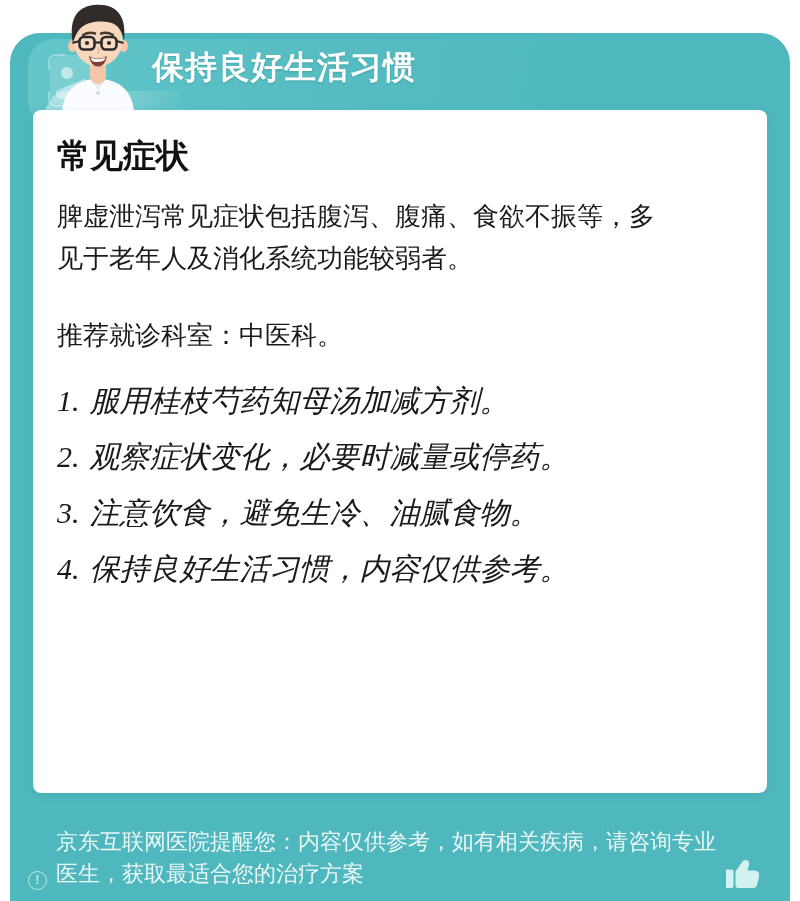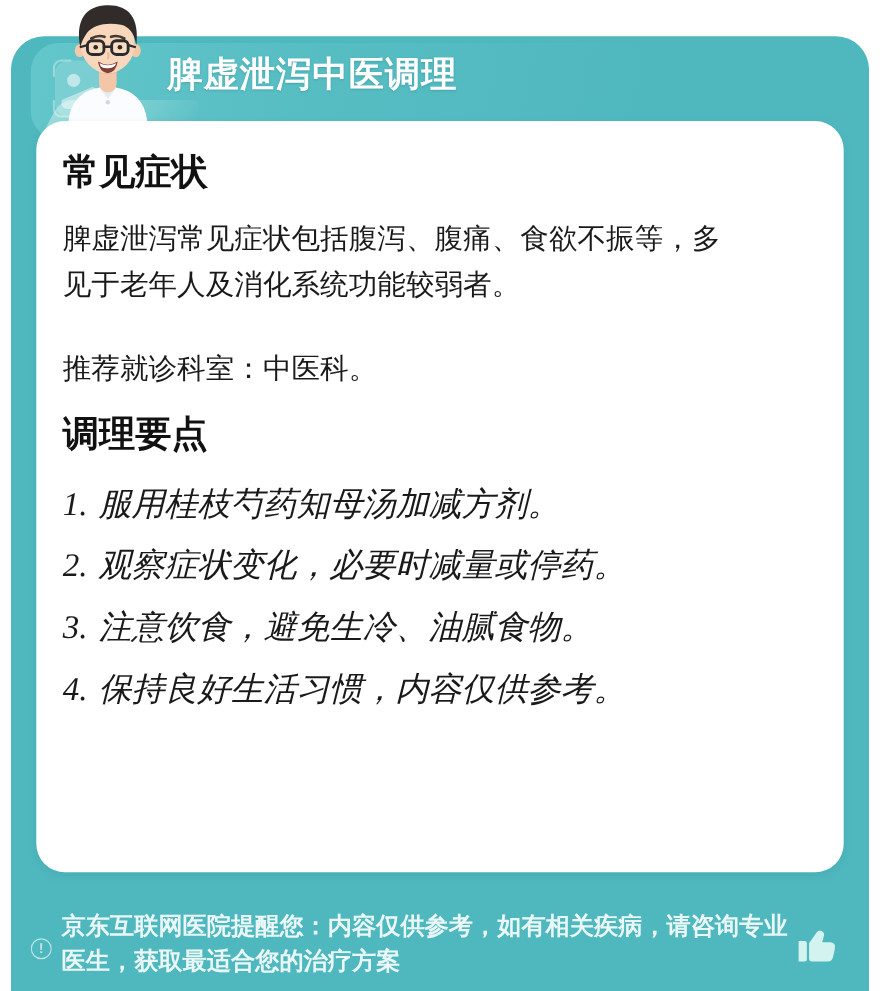--- a/index.html
+++ b/index.html
@@ -53,21 +53,21 @@
     font-weight: bold;
     color: #ffffff;
     letter-spacing: 1px;
     text-shadow: 0 1px 2px rgba(20,90,95,0.25);
   }
   .card {
     position: absolute;
     left: 23px; top: 77px;
     width: 734px; height: 683px;
     background: #ffffff;
-    border-radius: 26px;
+    border-radius: 8px;
     z-index: 4;
     padding: 26px 26px 0 24px;
     box-shadow: 0 3px 8px rgba(20,90,95,0.10);
     color: #1A1A1A;
   }
   .card h2 {
     font-size: 33px;
     line-height: 40px;
     font-weight: bold;
     color: #111111;
@@ -91,23 +91,22 @@
   }
   .list-item .num {
     font-family: "Liberation Serif", serif;
     margin-right: 10px;
   }
   .footer {
     position: absolute;
     left: 18px; top: 793px;
     width: 750px;
     display: flex;
-    align-items: center;
+    align-items: flex-end;
     z-index: 1;
-    font-weight: bold;
   }
   .info-icon {
     flex: 0 0 auto;
     width: 19px; height: 19px;
     margin-top: 9px;
     border: 1.6px solid rgba(255,255,255,0.62);
     border-radius: 50%;
     color: rgba(255,255,255,0.62);
     font-size: 13px;
     line-height: 16px;
@@ -161,29 +160,28 @@
     <path d="M36.5,40.5 h7" stroke="#2b2b2d" stroke-width="2.2"></path>
     <path d="M21.5,39 L14.5,41" stroke="#2b2b2d" stroke-width="2"></path>
     <path d="M58.5,39 L65.5,41" stroke="#2b2b2d" stroke-width="2"></path>
     <circle cx="29" cy="41" r="2.1" fill="#33281f"></circle>
     <circle cx="51" cy="41" r="2.1" fill="#33281f"></circle>
     <path d="M40,46 q1.5,3 0,5" stroke="#e9b896" stroke-width="1.8" fill="none" stroke-linecap="round"></path>
     <path d="M31,54 Q40,59.5 49,54 Q47.5,64 40,64.5 Q32.5,64 31,54 Z" fill="#7e4038"></path>
     <path d="M32.5,55.5 Q40,59 47.5,55.5 Q47,58.5 43.5,59.6 Q36,61 33.5,58.2 Z" fill="#ffffff"></path>
   </svg>
 
-  <div class="title">脾虚泄泻中医调理</div>
+  <div class="title">保持良好生活习惯</div>
 
   <div class="card">
     <h2 class="first">常见症状</h2>
     <p class="body">脾虚泄泻常见症状包括腹泻、腹痛、食欲不振等，多见于老年人及消化系统功能较弱者。</p>
 
     <p class="body single">推荐就诊科室：中医科。</p>
 
-    <h2>调理要点</h2>
 
     <div class="list">
       <div class="list-item">
         <span class="num">1.</span><span>服用桂枝芍药知母汤加减方剂。</span>
       </div>
       <div class="list-item">
         <span class="num">2.</span><span>观察症状变化，必要时减量或停药。</span>
       </div>
       <div class="list-item">
         <span class="num">3.</span><span>注意饮食，避免生冷、油腻食物。</span>

